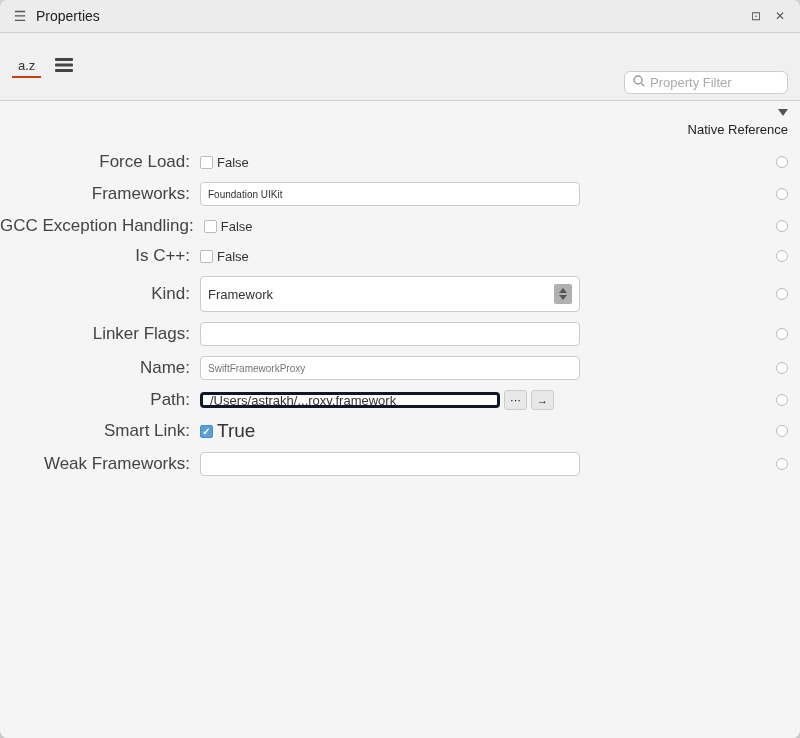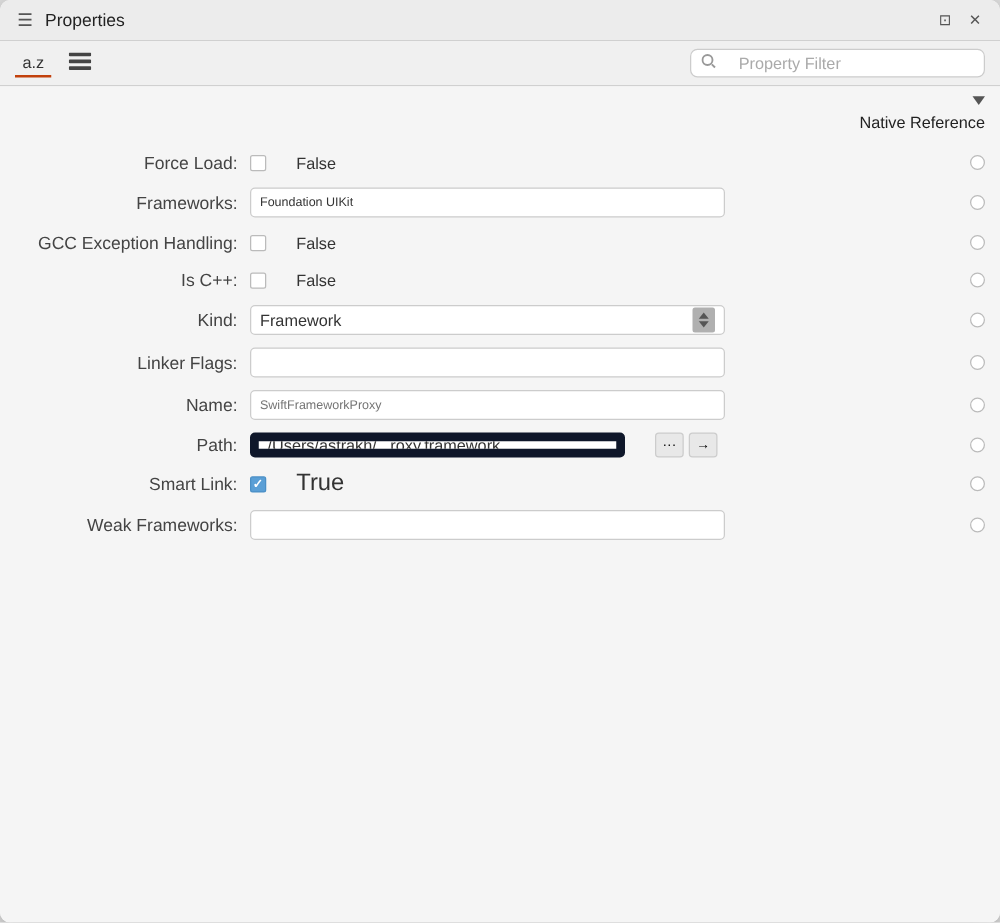--- a/index.html
+++ b/index.html
@@ -94,22 +94,23 @@
     .toolbar-spacer {
       flex: 1;
     }
     .search-box {
       display: flex;
       align-items: center;
       background: #fff;
       border: 1px solid #ccc;
       border-radius: 6px;
       padding: 3px 8px;
-      gap: 18px;
-      width: 236px;
+      gap: 5px;
+      width: 164px;
+      margin-top: 32px;
     }
     .search-icon {
       color: #999;
       font-size: 12px;
     }
     .search-input {
       border: none;
       background: transparent;
       outline: none;
       font-size: 13px;
@@ -155,27 +156,27 @@
       align-items: center;
       padding: 5px 12px 5px 0;
       min-height: 30px;
     }
     .prop-label {
       text-align: right;
       color: #444;
       min-width: 200px;
       padding-right: 10px;
       flex-shrink: 0;
-      font-size: 14px;
+      font-size: 17px;
     }
     .prop-value {
       flex: 1;
       display: flex;
       align-items: center;
-      gap: 24px;
+      gap: 4px;
     }
     .prop-radio {
       width: 12px;
       height: 12px;
       border-radius: 50%;
       border: 1px solid #bbb;
       background: #fff;
       flex-shrink: 0;
       margin-left: 6px;
     }
@@ -194,21 +195,21 @@
       color: #c2410c;
     }
     .select-field {
       background: #fff;
       border: 1px solid #ccc;
       border-radius: 4px;
       padding: 3px 7px;
       font-size: 13px;
       color: #333;
       width: 380px;
-      height: 24px;
+      height: 36px;
       outline: none;
       display: flex;
       align-items: center;
       justify-content: space-between;
     }
     .select-arrows {
       background: #b0b0b0;
       border-radius: 2px;
       padding: 1px 4px;
       font-size: 10px;
@@ -237,21 +238,21 @@
       border-color: #4a8fc6;
     }
     .checkbox.checked::after {
       content: "✓";
       color: #fff;
       font-size: 10px;
       font-weight: bold;
     }
     .path-field {
       background: #fff;
-      border: 7px solid #0f172a;
+      border: 3px solid #0f172a;
       border-radius: 4px;
       padding: 3px 7px;
       font-size: 13px;
       color: #333;
       width: 310px;
       height: 16px;
       outline: none;
       display: flex;
       align-items: center;
     }

